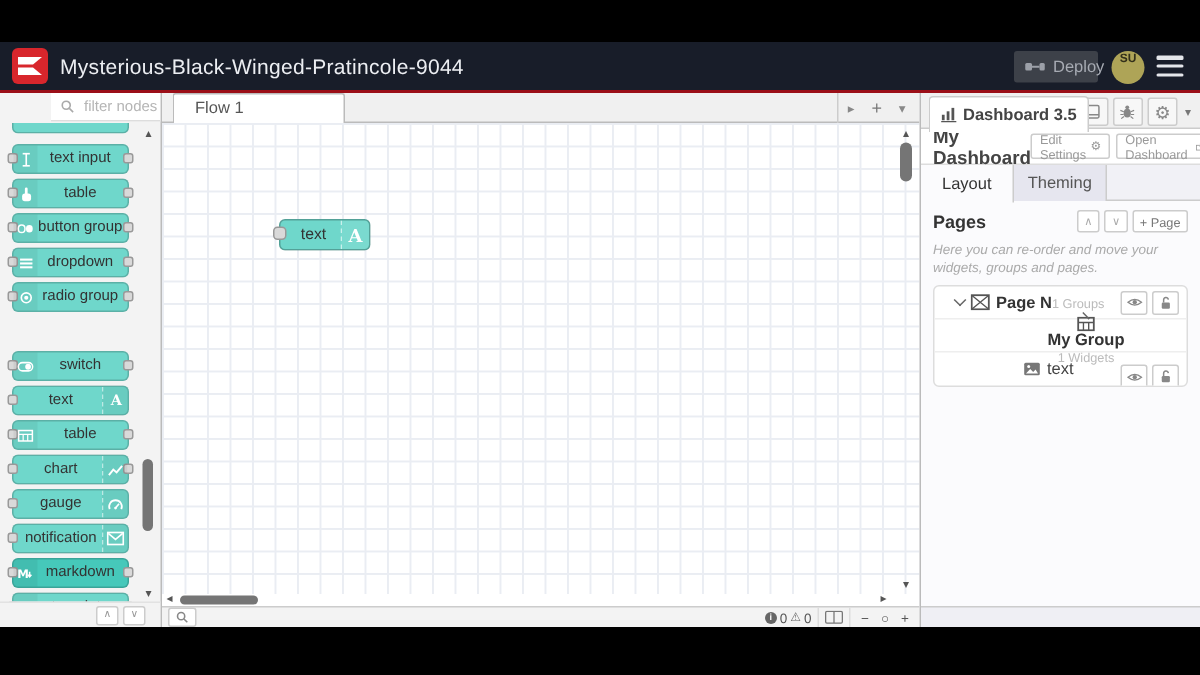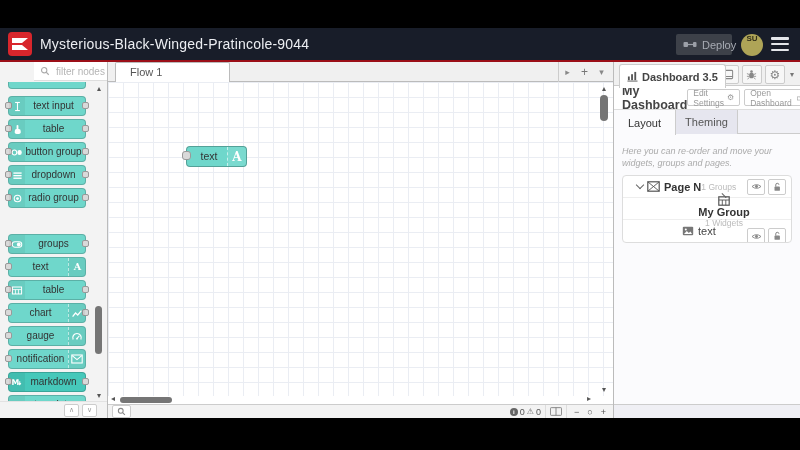--- a/index.html
+++ b/index.html
@@ -233,21 +233,21 @@
             </div>
             <div class="pnode" style="top: 154px;">
               <span class="port in"></span>
               <span class="port out"></span>
               <span class="picon left">
                 <svg width="12" height="11" viewBox="0 0 12 12">
                   <rect x="0.8" y="3" width="10.4" height="6" rx="3" fill="none" stroke="#fff" stroke-width="1.1"></rect>
                   <circle cx="7.9" cy="6" r="2.1" fill="#fff"></circle>
                 </svg>
               </span>
-              <span class="plabel icon-left">groups</span>
+              <span class="plabel icon-left">switch</span>
             </div>
             <div class="pnode" style="top: 177px;">
               <span class="port in"></span>
               <span class="picon right">
                 <svg width="11" height="12" viewBox="0 0 12 12">
                   <text x="6" y="9.6" font-family="DejaVu Serif,serif" font-size="10.5" font-weight="bold" fill="#fff" text-anchor="middle">A</text>
                 </svg>
               </span>
               <span class="plabel icon-right">text</span>
             </div>
@@ -433,20 +433,28 @@
      <div class="rp-subtabs">
        <div class="rp-subtab active">
          <span>Layout</span>
        </div>
        <div class="rp-subtab inactive">
          <span>Theming</span>
        </div>
      </div>
 
      <div class="rp-content">
+       <div class="pages-head">
+         <span class="pages-title">Pages</span>
+         <div class="pages-btns">
+           <span class="pg-btn">∧</span>
+           <span class="pg-btn">∨</span>
+           <span class="pg-btn add">+ Page</span>
+         </div>
+       </div>
        <div class="pages-help">Here you can re-order and move your widgets, groups and pages.</div>
 
        <div class="tree">
          <div class="trow" style="padding-left:14px;">
            <span class="chev"></span>
            <span class="ticon">
              <svg width="13" height="11" viewBox="0 0 13 11">
                     <rect x="0.8" y="0.8" width="11.4" height="9.4" fill="none" stroke="#555" stroke-width="1.2"></rect>
                     <path d="M1 1 L12 10 M12 1 L1 10" stroke="#555" stroke-width="0.9"></path>
                   </svg>

